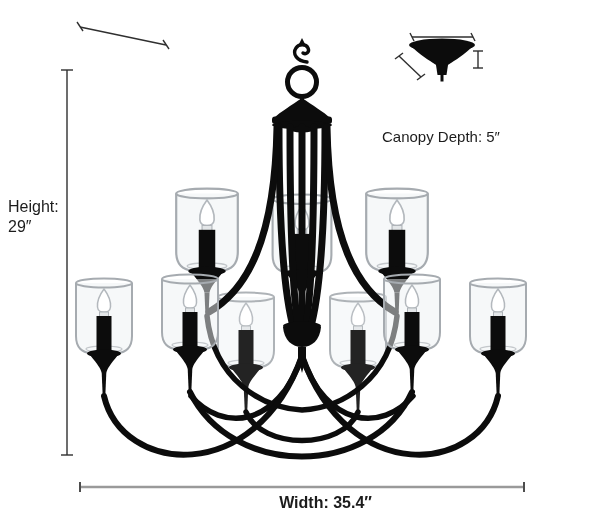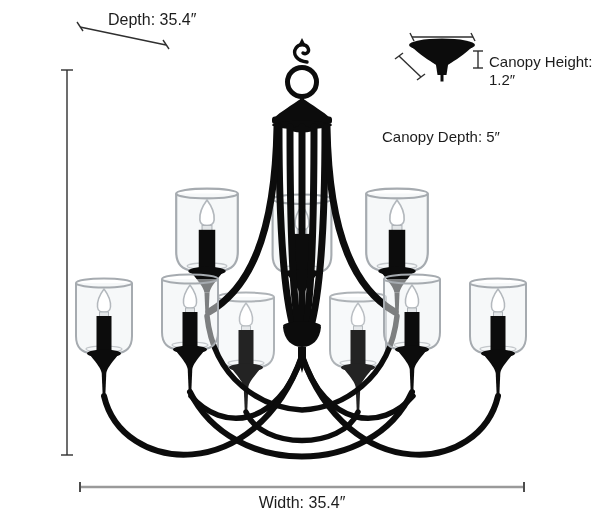--- a/index.html
+++ b/index.html
@@ -12,21 +12,21 @@
   }
   #stage svg{position:absolute;left:0;top:0;}
   .dim-label{
     position:absolute;
     color:#1c1c1c;
     font-size:16px;
     line-height:20px;
     white-space:pre-line;
   }
   .dim-label.small{font-size:15px;line-height:18px;}
-  #width-label{width:140px;text-align:center;}
+  #width-label{width:140px;text-align:right;font-weight:bold;}
 </style>
 </head>
 <body>
 
 <div id="stage">
 
   <svg width="604" height="522" viewBox="0 0 604 522">
 
     <defs>
 
@@ -146,23 +146,23 @@
       <use href="#shade" transform="translate(207,188) scale(1.1)"></use>
       <use href="#shade" transform="translate(397,188) scale(1.1)"></use>
 
       <use href="#shade" transform="translate(190,274)"></use>
       <use href="#shade" transform="translate(412,274)"></use>
       <use href="#shade" transform="translate(104,278)"></use>
       <use href="#shade" transform="translate(498,278)"></use>
     </g>
   </svg>
 
-  <div class="dim-label" id="depth-label" style="left:108px;top:10px;">Depth: 35.4″</div>
 
+  <div class="dim-label" id="height-label" style="left:8px;top:197px;">Height:
+29″</div>
 
   <div class="dim-label" id="width-label" style="left:232px;top:493px;">Width: 35.4″</div>
 
 
-  <div class="dim-label small" style="left:489px;top:53px;">Canopy Height: 1.2″</div>
 
   <div class="dim-label small" style="left:382px;top:82px;margin-top:46px;">Canopy Depth: 5″</div>
 
 </div>
 
 </body></html>

